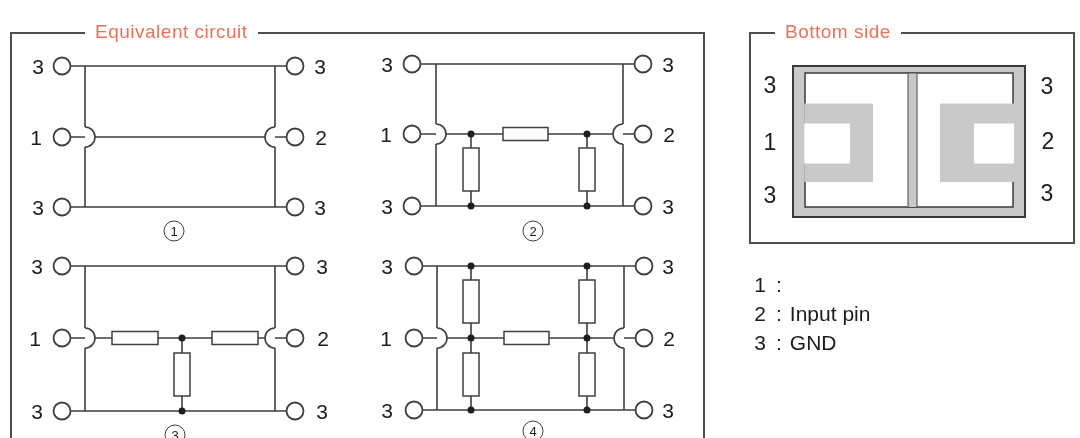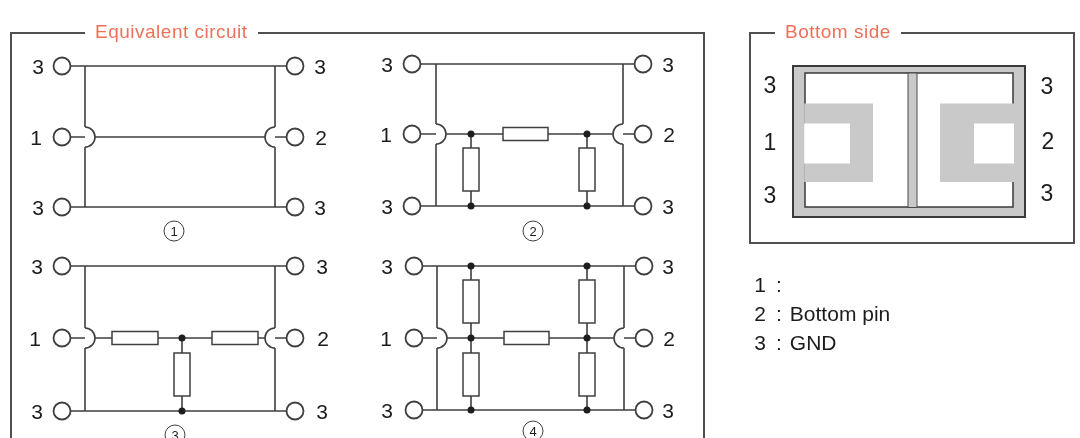--- a/index.html
+++ b/index.html
@@ -180,21 +180,21 @@
   <span class="pin-label big-label" style="left:1047px;top:169px;">3</span>
 
   <div class="legend">
     <div class="legend-row">
       <span class="legend-num">1</span>
       <span class="legend-sep">:</span>
     </div>
     <div class="legend-row">
       <span class="legend-num">2</span>
       <span class="legend-sep">:</span>
-      <span class="legend-label">Bottom pin</span>
+      <span class="legend-label">Input pin</span>
     </div>
     <div class="legend-row">
       <span class="legend-num">3</span>
       <span class="legend-sep">:</span>
       <span class="legend-label">GND</span>
     </div>
   </div>
 
 </div>
 

